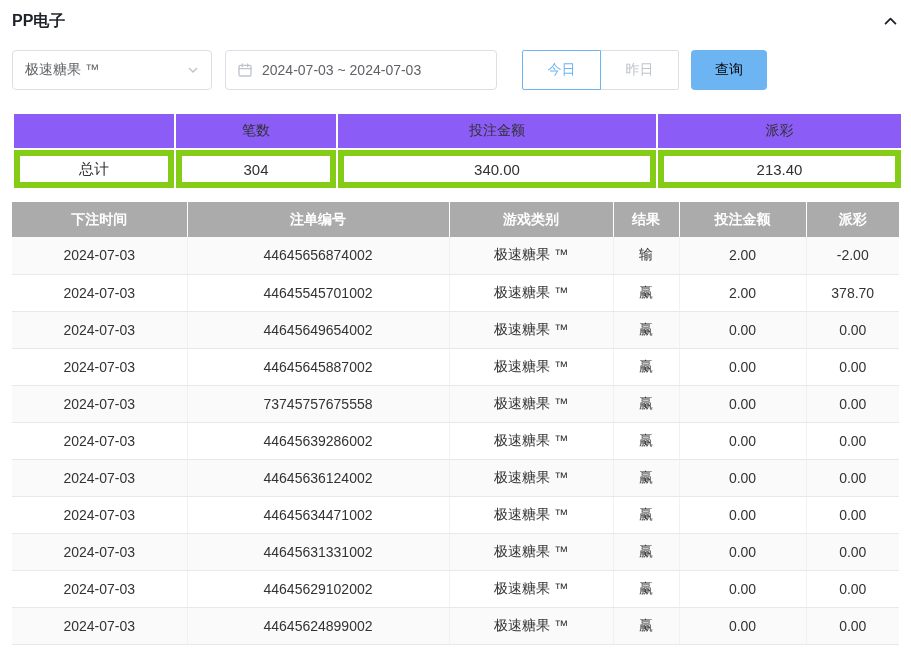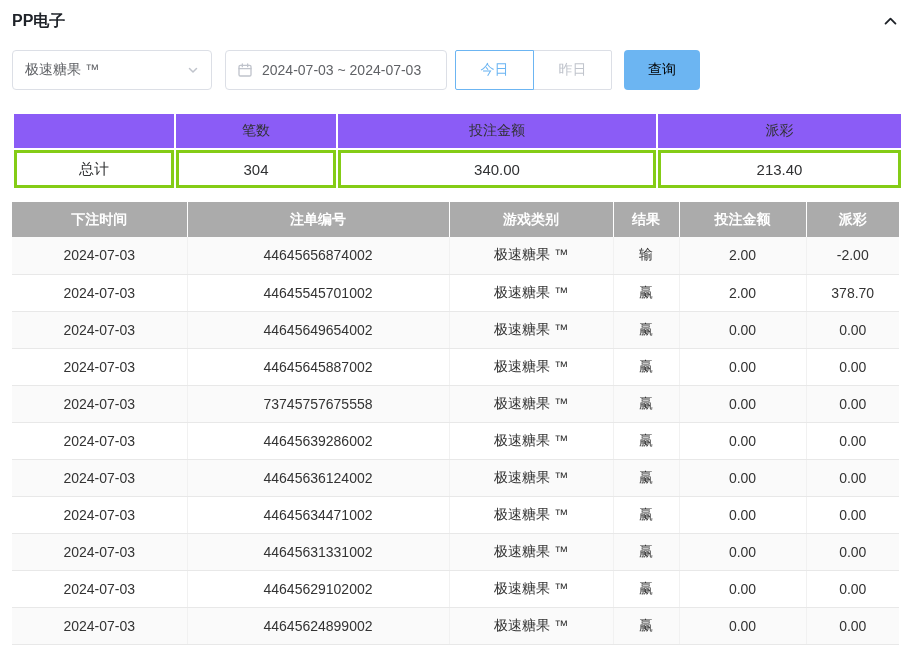--- a/index.html
+++ b/index.html
@@ -22,27 +22,27 @@
   .filter-row { display: flex; align-items: center; margin-top: 8px; }
 
   .select {
     width: 200px; height: 40px; border: 1px solid #dcdfe6; border-radius: 4px;
     display: flex; align-items: center; justify-content: space-between;
     padding: 0 12px; color: #606266; cursor: pointer; background: #fff;
   }
   .select .caret { display: flex; align-items: center; }
 
   .date-input {
-    margin-left: 13px; width: 222px; height: 40px;
+    margin-left: 13px; width: 272px; height: 40px;
     border: 1px solid #dcdfe6; border-radius: 4px;
     display: flex; align-items: center; gap: 9px;
     padding: 0 11px; color: #606266; background: #fff; cursor: pointer;
   }
 
-  .btn-group { display: flex; margin-left: 8px; }
+  .btn-group { display: flex; margin-left: 25px; }
   .qbtn {
     height: 40px; min-width: 79px; padding: 0 18px;
     background: #fff; border: 1px solid #dcdfe6; color: #c0c4cc;
     font-size: 14px; cursor: pointer; margin-left: -1px;
     font-family: inherit;
   }
   .qbtn:first-child { margin-left: 0; border-radius: 2px 0 0 2px; }
   .qbtn:last-child { border-radius: 0 2px 2px 0; }
   .qbtn.active { border-color: #6cb5f2; color: #6cb5f2; position: relative; z-index: 1; }
 
@@ -56,21 +56,21 @@
   table.summary {
     margin-top: 22px; width: 887px;
     border-collapse: separate; border-spacing: 2px 2px;
     table-layout: fixed;
   }
   table.summary th {
     background: #8b5cf6; height: 34px; font-weight: 400;
     font-size: 14px; color: #303133; text-align: center;
   }
   table.summary td {
-    background: #fff; height: 38px; border: 3px solid #84cc16;
+    background: #fff; height: 38px; border: 6px solid #84cc16;
     text-align: center; font-size: 15px; color: #303133;
   }
   .s-col0 { width: 160px; } .s-col1 { width: 160px; }
   .s-col2 { width: 318px; } .s-col3 { width: 243px; }
 
   
   table.bet-table {
     margin-top: 12px; width: 887px; border-collapse: collapse; table-layout: fixed;
   }
   table.bet-table th {

